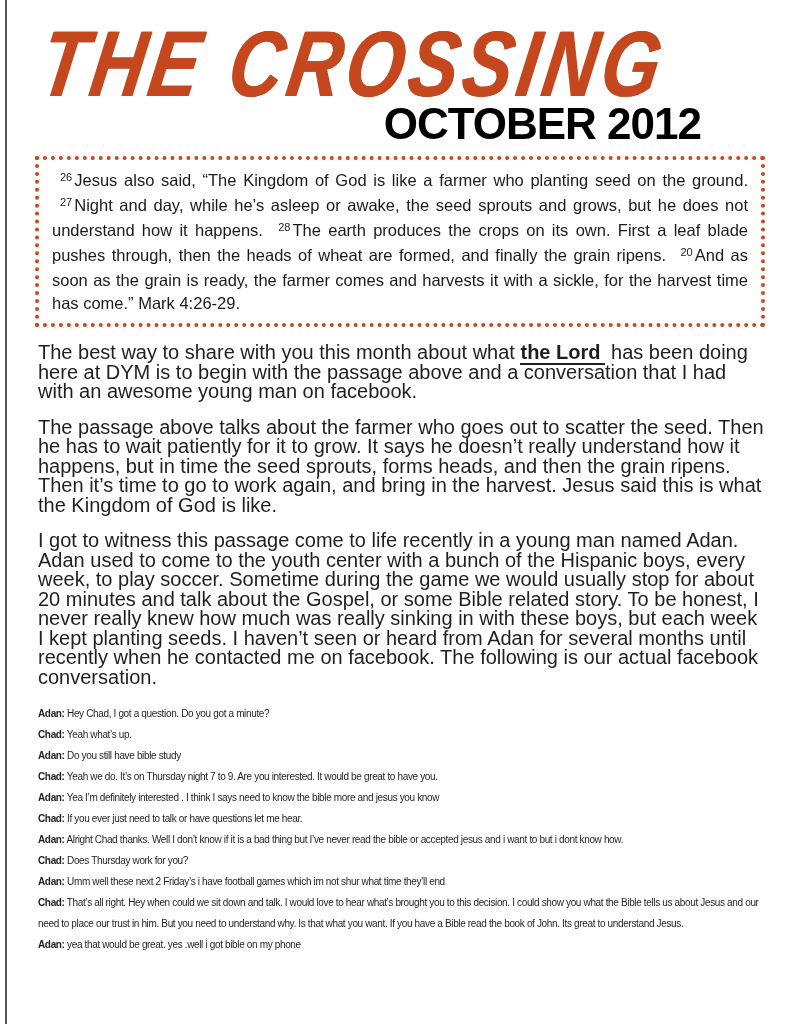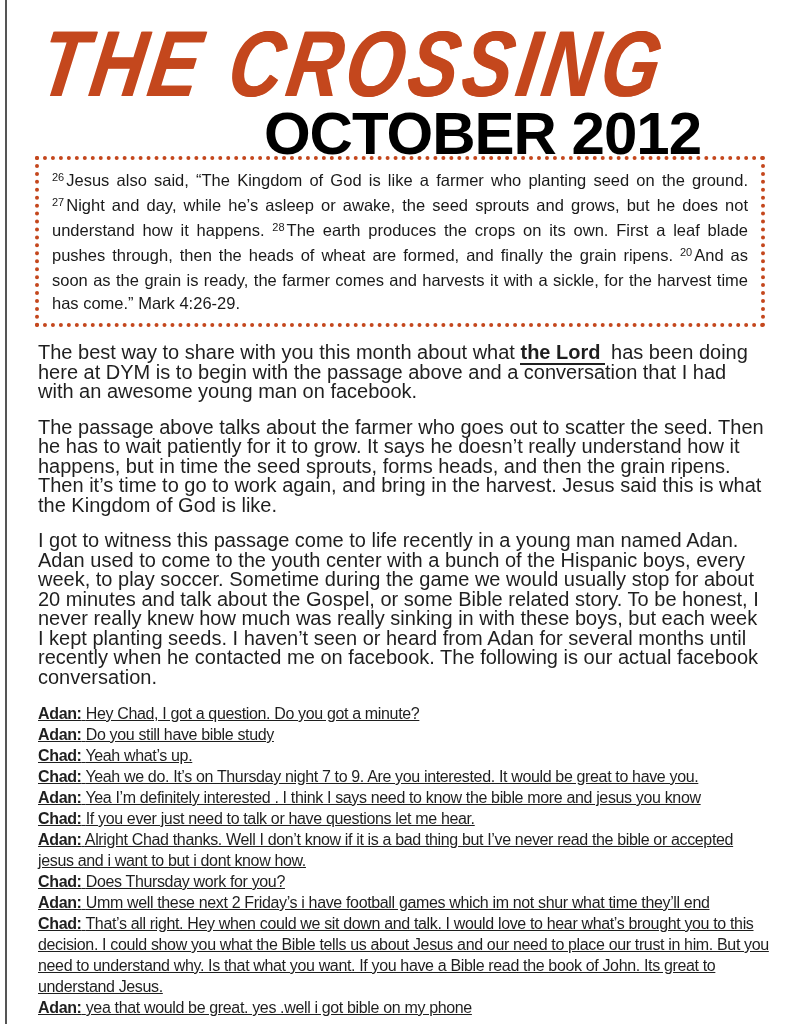--- a/index.html
+++ b/index.html
@@ -40,21 +40,21 @@
     white-space: nowrap;
     color: var(--accent);
     transform: skewX(-9deg) scaleY(1.26);
     transform-origin: left top;
     text-shadow: 1px 0 0 var(--accent);
   }
   .issue-date {
     position: absolute;
     right: 90px;
     top: 99px;
-    font-size: 60px;
+    font-size: 44px;
     font-weight: bold;
     letter-spacing: -1px;
     color: #000000;
     white-space: nowrap;
   }
   
   .verse-box {
     margin: 0 26px 16px 35px;
     border: 4px dotted var(--accent);
     padding: 9px 13px 8px 13px;
@@ -65,39 +65,39 @@
     text-align: justify;
     color: #1a1a1a;
   }
   .verse sup {
     font-size: 11px;
     font-weight: normal;
     position: relative;
     top: -5.5px;
     margin-right: 2px;
     vertical-align: baseline;
+    margin-left: 8px;
   }
   
   .body-par {
     margin: 0 26px 16px 38px;
     font-size: 20px;
     line-height: 19.5px;
   }
   .lord {
     font-weight: bold;
     border-bottom: 2px solid currentColor;
     padding-right: 5px;
   }
   
   .chat {
     margin: 12px 20px 0 38px;
-    font-size: 16px;
+    font-size: 10px;
     line-height: 21px;
     letter-spacing: -0.35px;
-    text-decoration: underline;
   }
   .chat-line strong {
     font-weight: bold;
   }
 </style>
 </head>
 <body>
 
 <div class="page">
   <div class="scan-line"></div>
@@ -117,24 +117,24 @@
   <p class="body-par"><span>The best way to share with you this month about what </span><strong class="lord">the Lord</strong>
 <span>has been doing here at DYM is to begin with the passage above and a conversation that I had with an awesome young man on facebook.</span></p>
 
   <p class="body-par">The passage above talks about the farmer who goes out to scatter the seed.  Then he has to wait patiently for it to grow.  It says he doesn’t really understand how it happens, but in time the seed sprouts, forms heads, and then the grain ripens.  Then it’s time to go to work again, and bring in the harvest.   Jesus said this is what the Kingdom of God is like.</p>
 
   <p class="body-par">I got to witness this passage come to life recently in a young man named Adan. Adan used to come to the youth center with a bunch of the Hispanic boys, every week, to play soccer.  Sometime during the game we would usually stop for about 20 minutes and talk about the Gospel, or some Bible related story.  To be honest, I never really knew how much was really sinking in with these boys, but each week I kept planting seeds.  I haven’t seen or heard from Adan for several months until recently when he contacted me on facebook.  The following is our actual facebook conversation.</p>
 
   <div class="chat">
     <div class="chat-line"><strong>Adan:</strong>
 <span>Hey Chad, I got a question. Do you got a minute?</span></div>
+    <div class="chat-line"><strong>Chad:</strong>
+<span>Yeah what’s up.</span></div>
     <div class="chat-line"><strong>Adan:</strong>
 <span>Do you still have bible study</span></div>
-    <div class="chat-line"><strong>Chad:</strong>
-<span>Yeah what’s up.</span></div>
     <div class="chat-line"><strong>Chad:</strong>
 <span>Yeah we do. It’s on Thursday night 7 to 9.  Are you interested. It would be great to have you.</span></div>
     <div class="chat-line"><strong>Adan:</strong>
 <span>Yea I’m definitely interested . I think I says need to know the bible more and jesus you know</span></div>
     <div class="chat-line"><strong>Chad:</strong>
 <span>If you ever just need to talk or have questions let me hear.</span></div>
     <div class="chat-line"><strong>Adan:</strong>
 <span>Alright Chad thanks. Well I don’t know if it is a bad thing but I’ve never read the bible or accepted jesus and i want to but i dont know how.</span></div>
     <div class="chat-line"><strong>Chad:</strong>
 <span>Does Thursday work for you?</span></div>

